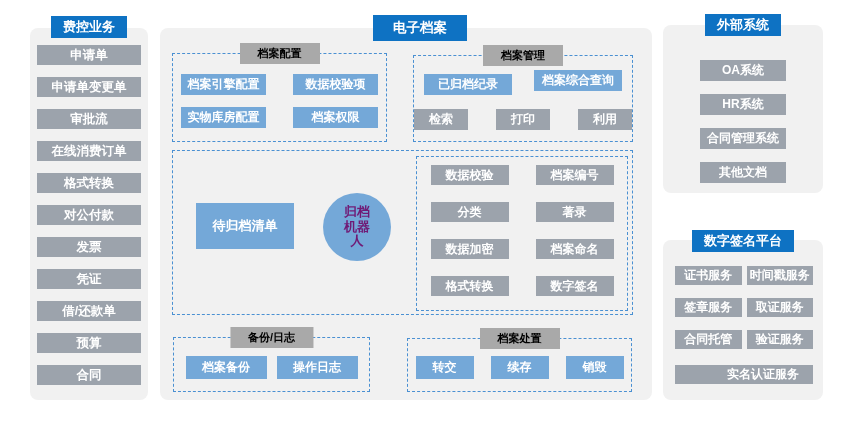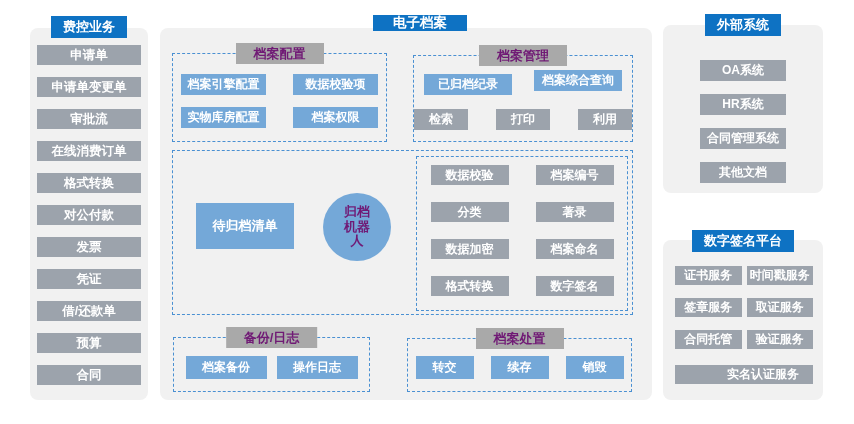--- a/index.html
+++ b/index.html
@@ -34,22 +34,22 @@
   .sec {
     position: absolute;
     border: 1px dashed #4a90d2;
   }
   .sec-hdr {
     position: absolute;
     left: 50%;
     transform: translateX(-50%);
     top: -11px;
     background: #a9a9a9;
-    color: #701a75;
-    font-size: 13px;
+    color: #000000;
+    font-size: 11px;
     font-weight: bold;
     height: 21px;
     padding: 2px 18px;
     display: flex;
     align-items: center;
     justify-content: center;
     white-space: nowrap;
     z-index: 2;
   }
   .chip {
@@ -68,21 +68,21 @@
   #expense-panel { left: 30px; top: 28px; width: 118px; height: 372px; }
   #expense-panel .big-hdr { top: -12px; }
   #expense-items {
     position: absolute; top: 17px; left: 7px; right: 7px;
     display: flex; flex-direction: column; gap: 12px;
   }
   #expense-items .chip { height: 20px; font-size: 12.5px; }
 
   
   #earchive-panel { left: 160px; top: 28px; width: 492px; height: 372px; }
-  #earchive-panel > .big-hdr { top: -13px; left: calc(50% + 14px); height: 16px; font-size: 13.5px; padding: 0 20px; }
+  #earchive-panel > .big-hdr { top: -13px; left: calc(50% + 14px); height: 26px; font-size: 13.5px; padding: 0 20px; }
 
   #sec-config { left: 12px; top: 25px; width: 215px; height: 89px; }
   #config-grid {
     position: absolute; top: 20px; left: 0; right: 0;
     display: grid; grid-template-columns: 85px 85px;
     column-gap: 27px; row-gap: 12px; justify-content: center;
   }
   #config-grid .chip { height: 21px; }
 
   #sec-manage { left: 253px; top: 27px; width: 220px; height: 87px; }

